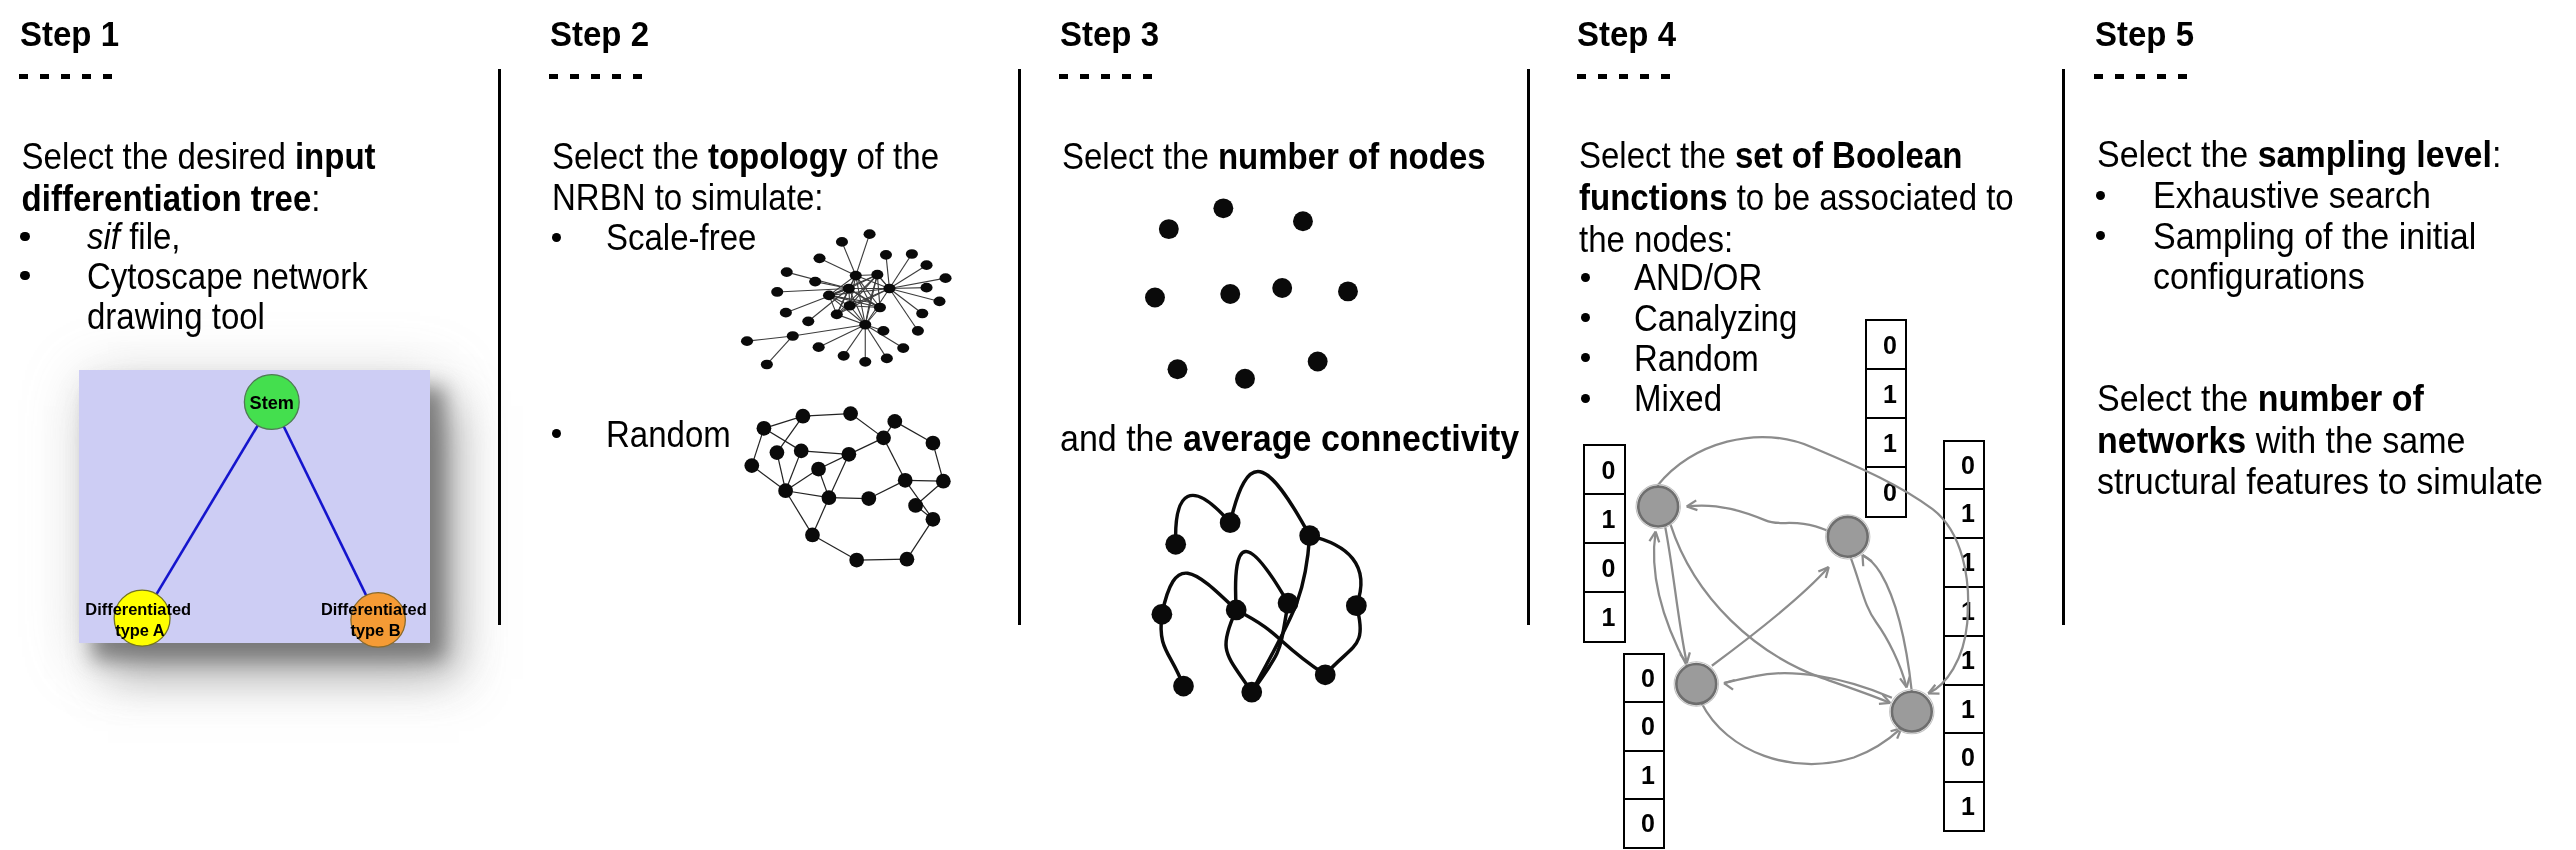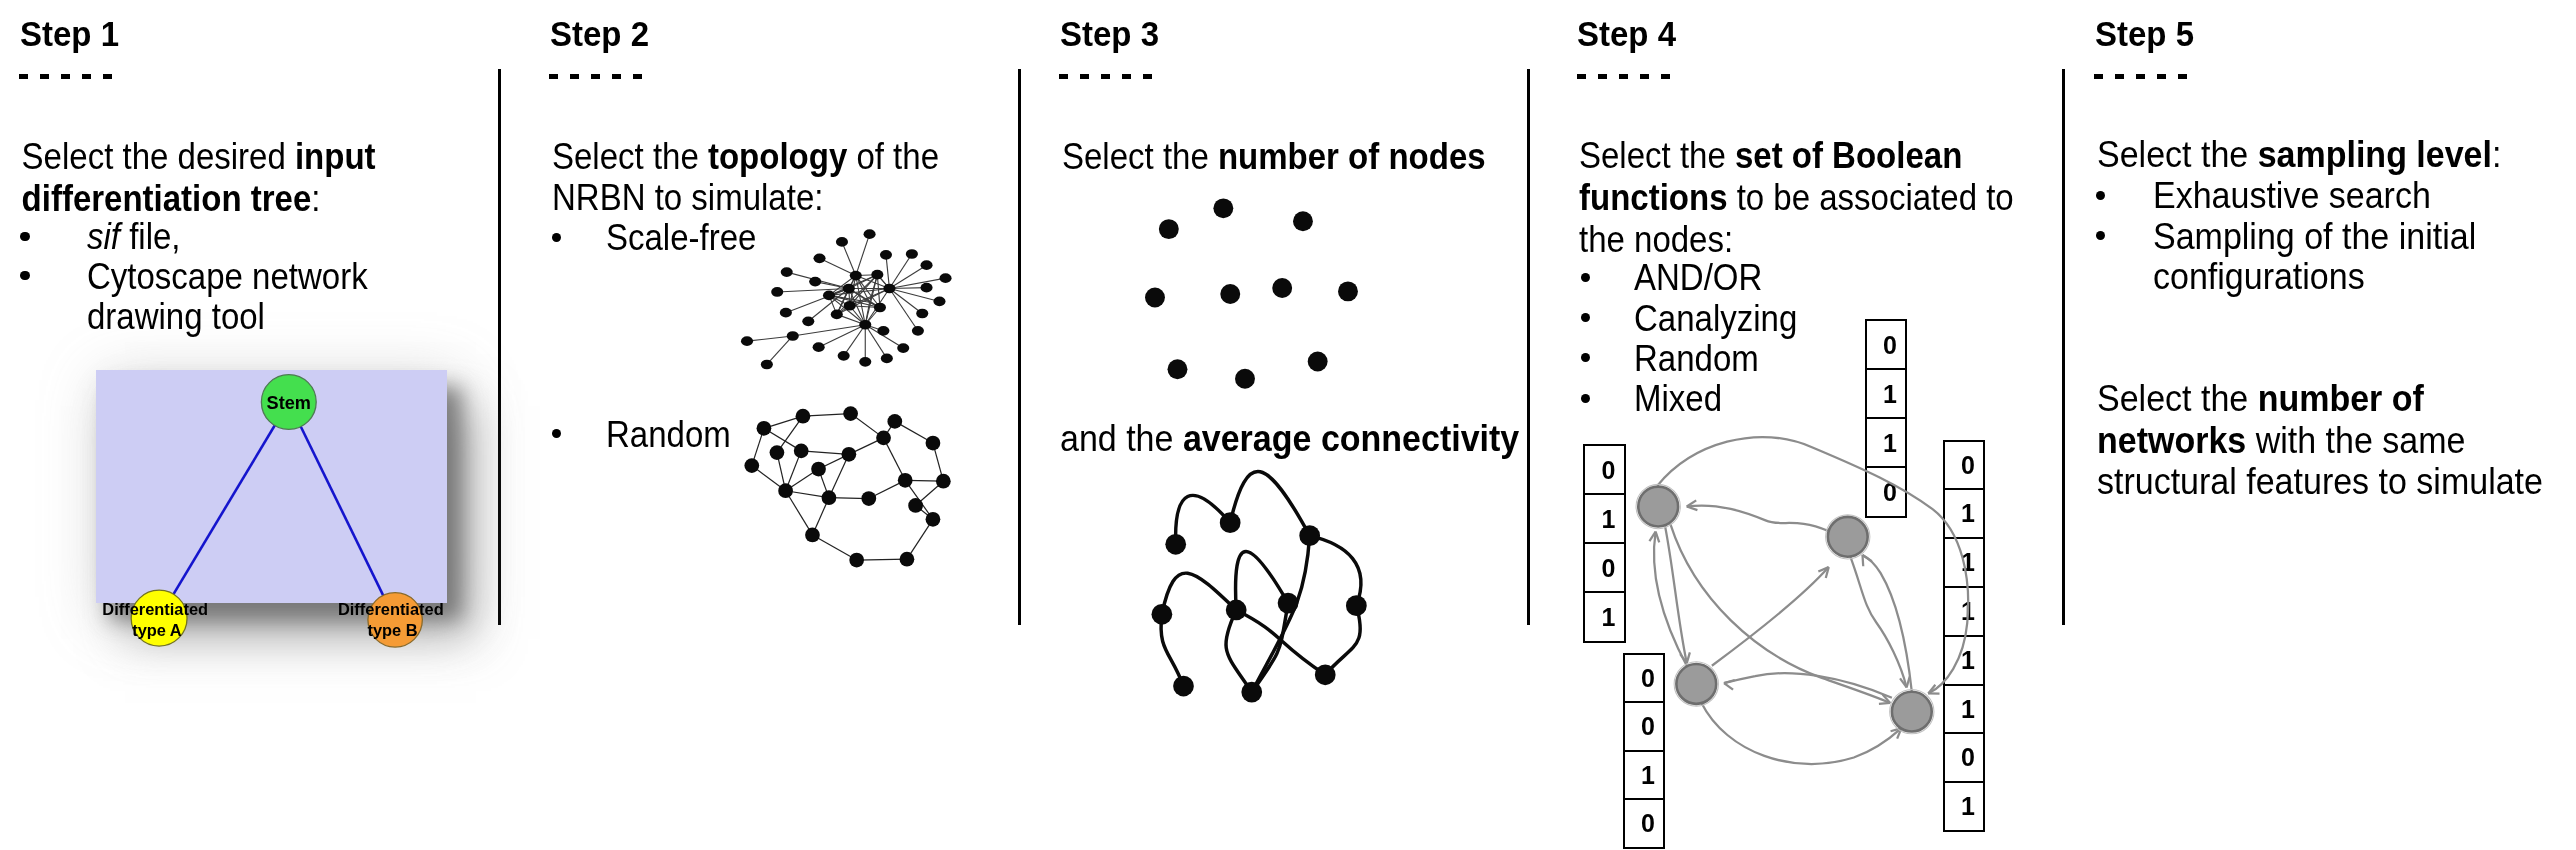--- a/index.html
+++ b/index.html
@@ -51,22 +51,22 @@
 <div class="t" style="left:1634px;top:378px;font-size:33px;transform-origin:0 33px;transform:scaleY(1.11);">Mixed</div>
 <div class="t" style="left:2097px;top:134px;font-size:34px;transform-origin:0 33px;transform:scaleY(1.11);">Select the <b>sampling level</b>:</div>
 <div style="position:absolute;left:2096px;top:191px;width:9.3px;height:9.3px;border-radius:50%;background:#000;"></div>
 <div class="t" style="left:2153px;top:175px;font-size:34px;transform-origin:0 33px;transform:scaleY(1.11);">Exhaustive search</div>
 <div style="position:absolute;left:2096px;top:231px;width:9.3px;height:9.3px;border-radius:50%;background:#000;"></div>
 <div class="t" style="left:2153px;top:216px;font-size:34px;transform-origin:0 33px;transform:scaleY(1.11);">Sampling of the initial</div>
 <div class="t" style="left:2153px;top:256px;font-size:34px;transform-origin:0 33px;transform:scaleY(1.11);">configurations</div>
 <div class="t" style="left:2097px;top:378px;font-size:34px;transform-origin:0 33px;transform:scaleY(1.11);">Select the <b>number of</b></div>
 <div class="t" style="left:2097px;top:420px;font-size:34px;transform-origin:0 33px;transform:scaleY(1.11);"><b>networks</b> with the same</div>
 <div class="t" style="left:2097px;top:461px;font-size:34px;transform-origin:0 33px;transform:scaleY(1.11);">structural features to simulate</div>
-<div style="position:absolute;left:79px;top:370px;width:351px;height:233px;background:#cdcdf4;
-box-shadow: 14px 17.3px 19px 0px rgba(100,100,100,0.75), 29px 36px 43px 0px rgba(125,125,125,0.5), 8.7px 12px 56px 1.7px rgba(150,150,150,0.4); margin-left: 17px;">
+<div style="position:absolute;left:79px;top:370px;width:351px;height:273px;background:#cdcdf4;
+box-shadow: 14px 17.3px 19px 0px rgba(100,100,100,0.75), 29px 36px 43px 0px rgba(125,125,125,0.5), 8.7px 12px 56px 1.7px rgba(150,150,150,0.4);">
 <svg width="351" height="281" viewBox="0 0 406 325">
 <line x1="223" y1="37" x2="73" y2="287" stroke="#1515cd" stroke-width="3"></line>
 <line x1="223" y1="37" x2="346" y2="289" stroke="#1515cd" stroke-width="3"></line>
 <circle cx="223" cy="37" r="31.7" fill="#44df4e" stroke="#4f7a54" stroke-width="1.5"></circle>
 <circle cx="73" cy="287" r="32.3" fill="#ffff00" stroke="#73731f" stroke-width="1.5"></circle>
 <circle cx="346" cy="289" r="31.5" fill="#f59b35" stroke="#8a6a2a" stroke-width="1.5"></circle>
 <text x="223" y="45" font-size="21" font-weight="bold" text-anchor="middle" fill="#000">Stem</text>
 <text x="68.5" y="283.7" font-size="19" font-weight="bold" text-anchor="middle" fill="#000">Differentiated</text>
 <text x="70.5" y="307.2" font-size="19" font-weight="bold" text-anchor="middle" fill="#000">type A</text>
 <text x="341" y="283.7" font-size="19" font-weight="bold" text-anchor="middle" fill="#000">Differentiated</text>

